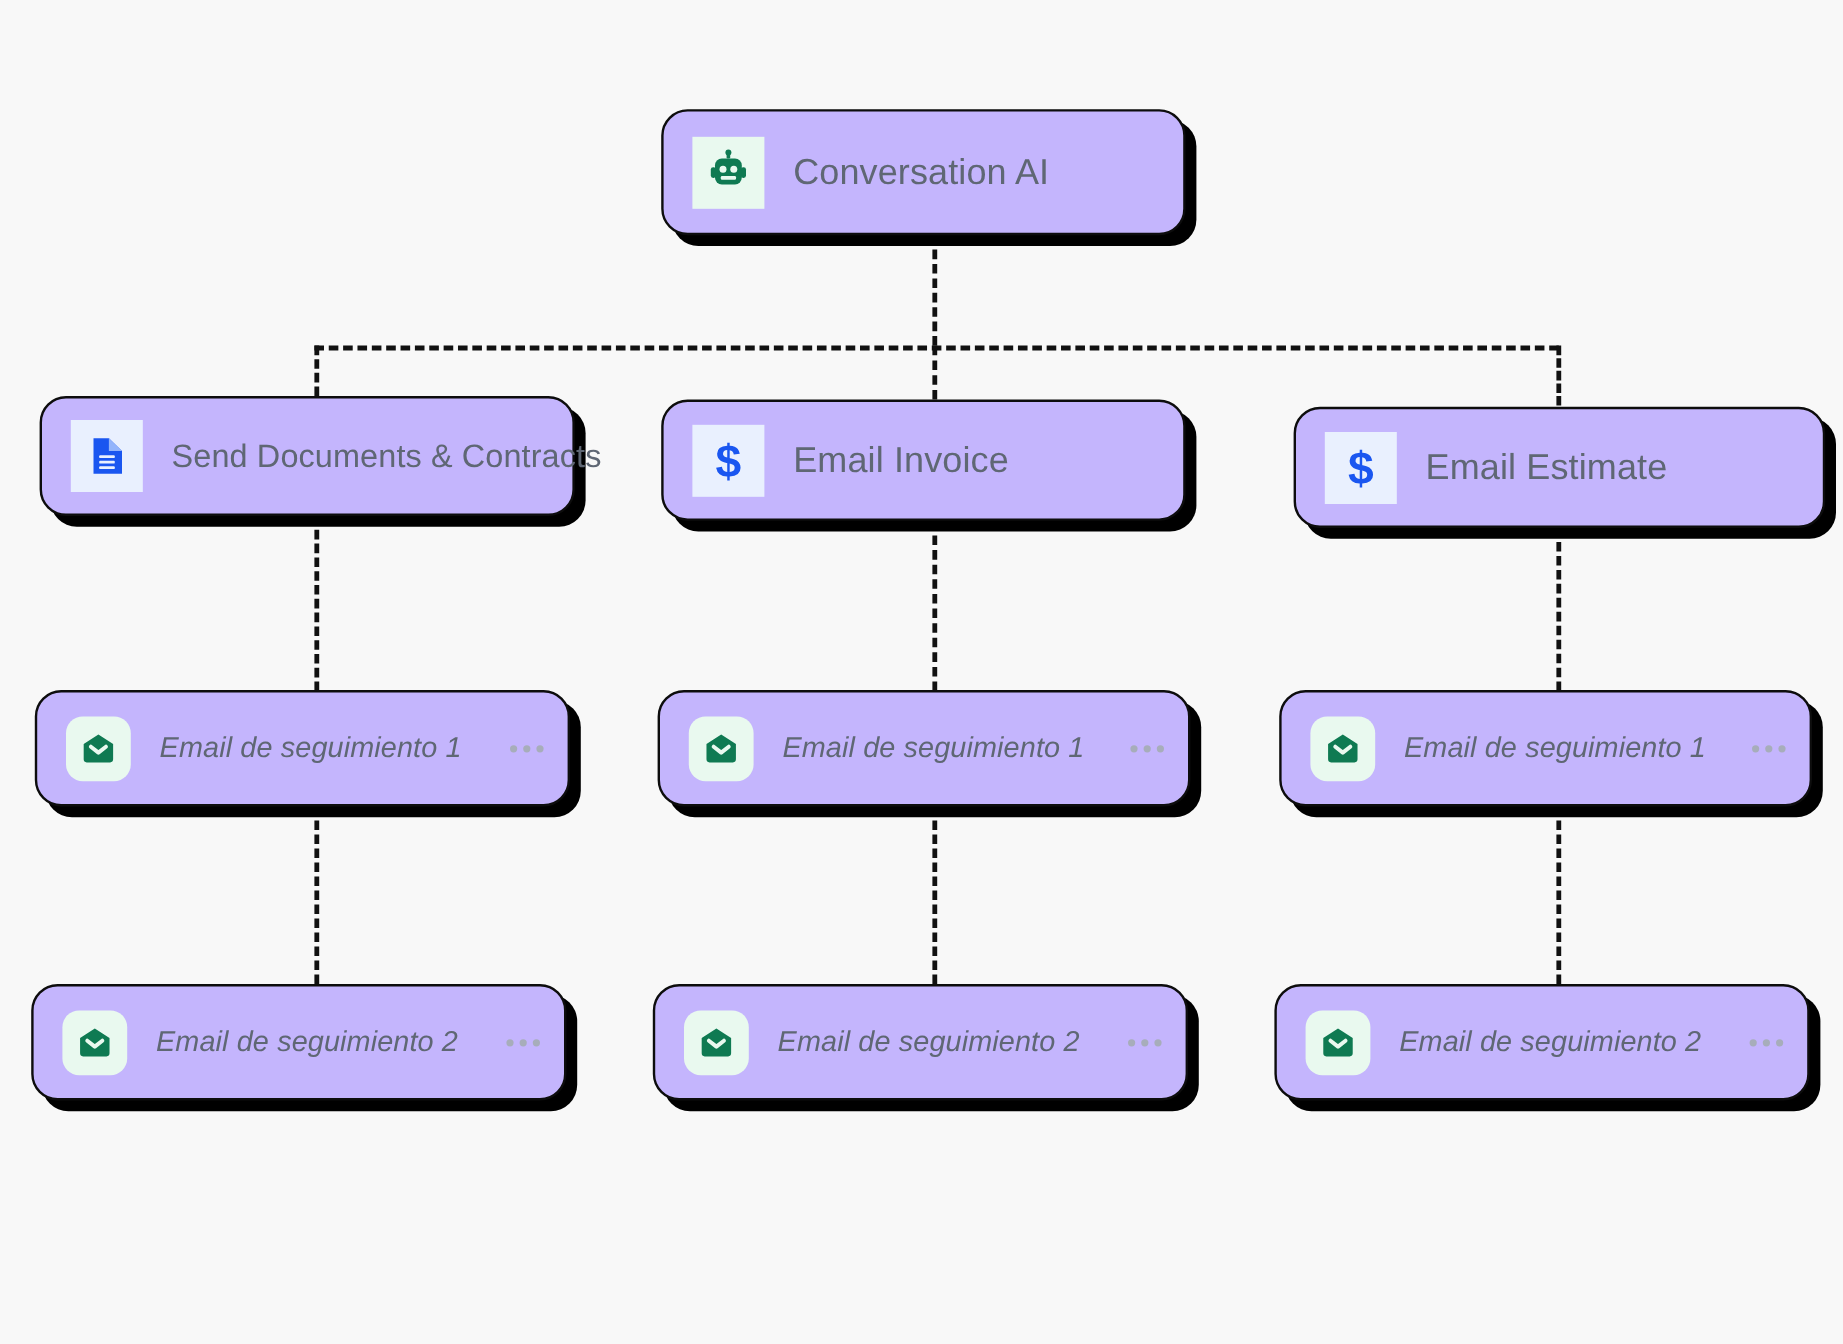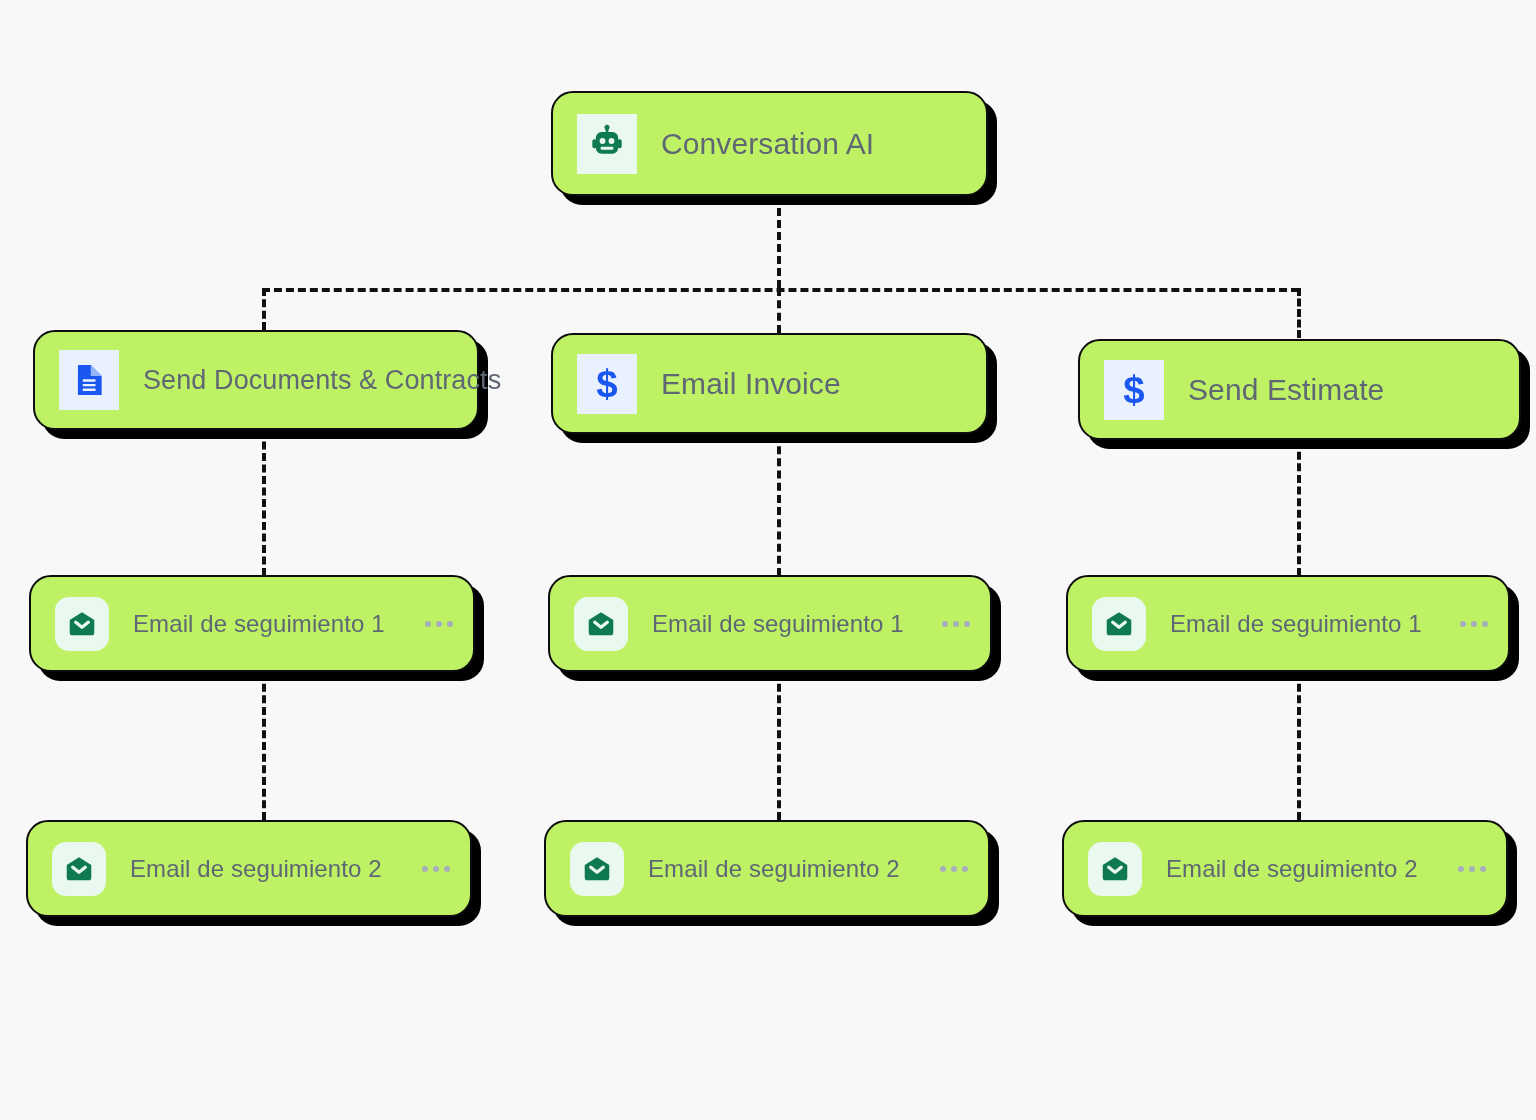--- a/index.html
+++ b/index.html
@@ -19,21 +19,21 @@
   }
   .edge-h {
     height: 0;
     border-top: 4px dashed #111111;
   }
 
   
   .node {
     position: absolute;
     z-index: 3;
-    background: #bef264;
+    background: #c4b5fd;
     border: 2px solid #0d0d0d;
     border-radius: 22px;
     box-shadow: 9px 9px 0 0 #000000;
     display: flex;
     align-items: center;
   }
   .node-inner {
     display: flex;
     align-items: center;
     width: 100%;
@@ -53,21 +53,21 @@
   .bg-blue { background: #e9f0fe; }
 
   .node-label {
     margin-left: 24px;
     color: #5f6774;
     white-space: nowrap;
     letter-spacing: .1px;
   }
   .label-lg { font-size: 30px; }
   .label-md { font-size: 27px; }
-  .label-sm { font-size: 24px; }
+  .label-sm { font-size: 24px; font-style: italic; }
 
   .dots {
     margin-left: auto;
     display: flex;
     gap: 5px;
     padding-left: 18px;
   }
   .dots span {
     width: 6px; height: 6px; border-radius: 50%;
     background: #a7adba;
@@ -139,21 +139,21 @@
     </div>
   </div>
 
   <div class="node" style="left:1078px; top:339px; width:443px; height:101px;">
     <div class="node-inner">
       <span class="icon-box sq bg-blue">
         <svg width="44" height="44" viewBox="0 0 24 24" aria-hidden="true">
           <text x="12" y="19.2" text-anchor="middle" font-family="&quot;Liberation Sans&quot;, sans-serif" font-size="21" font-weight="bold" fill="#1a56f0">$</text>
         </svg>
       </span>
-      <span class="node-label label-lg">Send Estimate</span>
+      <span class="node-label label-lg">Email Estimate</span>
     </div>
   </div>
 
   <div class="node" style="left:29px; top:575px; width:446px; height:97px;">
     <div class="node-inner">
       <span class="icon-box rnd bg-mint">
         <svg width="32" height="32" viewBox="0 0 24 24" fill="#0f7a52" aria-hidden="true">
           <path d="M12 3.1 21.2 9v9.6a1.9 1.9 0 0 1-1.9 1.9H4.7a1.9 1.9 0 0 1-1.9-1.9V9z"></path>
           <path d="M7.3 10.7 12 14.4l4.7-3.7" fill="none" stroke="#e9f9ef" stroke-width="2.5" stroke-linecap="round" stroke-linejoin="round"></path>
         </svg>

